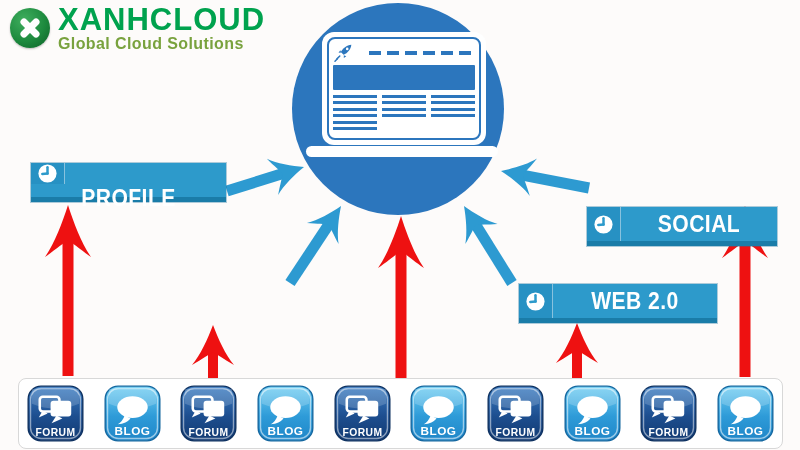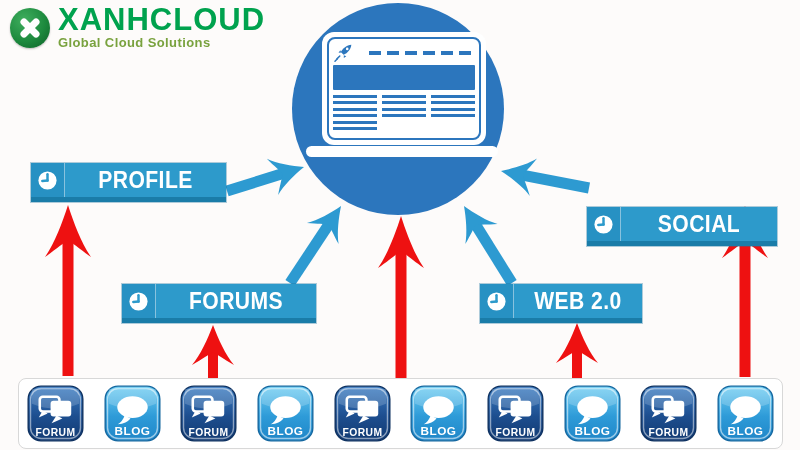--- a/index.html
+++ b/index.html
@@ -11,21 +11,21 @@
   .logo { position:absolute; left:10px; top:8px; display:flex; align-items:flex-start; z-index:3; }
   .logo-mark { width:40px; height:40px; border-radius:50%;
       background:radial-gradient(circle at 35% 30%, #3fae5e 0%, #1d8a3e 55%, #0c5f26 100%);
       position:relative; flex:0 0 auto; box-shadow:0 1px 2px rgba(0,0,0,.25); }
   .logo-mark span { position:absolute; left:50%; top:50%; width:24px; height:7px;
       background:#fff; border-radius:3.5px; }
   .logo-mark span:nth-child(1){ transform:translate(-50%,-50%) rotate(45deg); }
   .logo-mark span:nth-child(2){ transform:translate(-50%,-50%) rotate(-45deg); }
   .logo-text { margin-left:8px; }
   .brand { font-size:31px; font-weight:800; letter-spacing:1px; color:#00a24e; line-height:24px; }
-  .tagline { font-size:13px; font-weight:700; letter-spacing:.4px; color:#79a23e; margin-top:3px; }
+  .tagline { font-size:16px; font-weight:700; letter-spacing:.4px; color:#79a23e; margin-top:3px; }
 
   
   .big-circle { position:absolute; left:292px; top:3px; width:212px; height:212px;
       border-radius:50%; background:#2c76bd; z-index:2; }
   .screen { position:absolute; left:322px; top:32px; width:164px; height:113px;
       background:#fff; border-radius:12px; padding:5px; z-index:3; }
   .screen-frame { width:100%; height:100%; border:2px solid #2c76bd; border-radius:8px;
       background:#fff; position:relative; overflow:hidden; padding:3px 4px; }
   .screen-toprow { display:flex; align-items:center; height:21px; }
   .rocket { width:22px; height:22px; flex:0 0 auto; }
@@ -40,24 +40,24 @@
 
   
   .banner { position:absolute; height:39px; background:#2d9acb;
       border-bottom:5px solid #1a7ca8; display:flex; align-items:stretch; z-index:2;
       box-shadow:0 0 0 1px rgba(23,116,158,.35); }
   .banner-clock { width:34px; display:flex; align-items:center; justify-content:center;
       background:#2791c3; border-right:1px solid rgba(255,255,255,.45); }
   .banner-label { flex:1; display:flex; align-items:center; justify-content:center;
       color:#fff; font-weight:700; font-size:24px; letter-spacing:.5px;
       transform:scaleX(.88); white-space:nowrap; }
-  #banner-profile { left:31px;  top:163px; width:195px; }
+  #banner-profile { left:31px;  top:163px; width:195px;flex-direction:column; }
   #banner-forums  { left:122px; top:284px; width:194px; }
   #banner-social  { left:587px; top:163px; width:190px;margin-top:44px; }
-  #banner-web20   { left:480px; top:284px; width:162px; }
+  #banner-web20   { left:519px; top:284px; width:198px; }
 
   
   .icon-row { position:absolute; left:18px; top:378px; width:765px; height:71px;
       background:#fff; border:1px solid #d8d8d8; border-radius:8px; z-index:2;
       display:flex; justify-content:space-between; align-items:flex-start; padding:6px 8px 12px 8px; }
   .tile { width:57px; height:57px; }
   .tile svg { display:block; }
 
   #arrow-layer { position:absolute; left:0; top:0; z-index:1; }
 </style>
@@ -146,30 +146,20 @@
     <div class="banner-clock">
       <svg width="21" height="21" viewBox="0 0 22 22">
           <circle cx="11" cy="11" r="9.5" fill="#fff"></circle>
           <line x1="11" y1="11" x2="11" y2="4.5" stroke="#2d9acb" stroke-width="2.6" stroke-linecap="round"></line>
           <line x1="11" y1="11" x2="5.5" y2="11.5" stroke="#2d9acb" stroke-width="2.6" stroke-linecap="round"></line>
         </svg>
     </div>
     <div class="banner-label">PROFILE</div>
   </div>
 
-  <div class="banner" id="banner-forums">
-    <div class="banner-clock">
-      <svg width="21" height="21" viewBox="0 0 22 22">
-          <circle cx="11" cy="11" r="9.5" fill="#fff"></circle>
-          <line x1="11" y1="11" x2="11" y2="4.5" stroke="#2d9acb" stroke-width="2.6" stroke-linecap="round"></line>
-          <line x1="11" y1="11" x2="5.5" y2="11.5" stroke="#2d9acb" stroke-width="2.6" stroke-linecap="round"></line>
-        </svg>
-    </div>
-    <div class="banner-label">FORUMS</div>
-  </div>
 
   <div class="banner" id="banner-social">
     <div class="banner-clock">
       <svg width="21" height="21" viewBox="0 0 22 22">
           <circle cx="11" cy="11" r="9.5" fill="#fff"></circle>
           <line x1="11" y1="11" x2="11" y2="4.5" stroke="#2d9acb" stroke-width="2.6" stroke-linecap="round"></line>
           <line x1="11" y1="11" x2="5.5" y2="11.5" stroke="#2d9acb" stroke-width="2.6" stroke-linecap="round"></line>
         </svg>
     </div>
     <div class="banner-label">SOCIAL</div>

